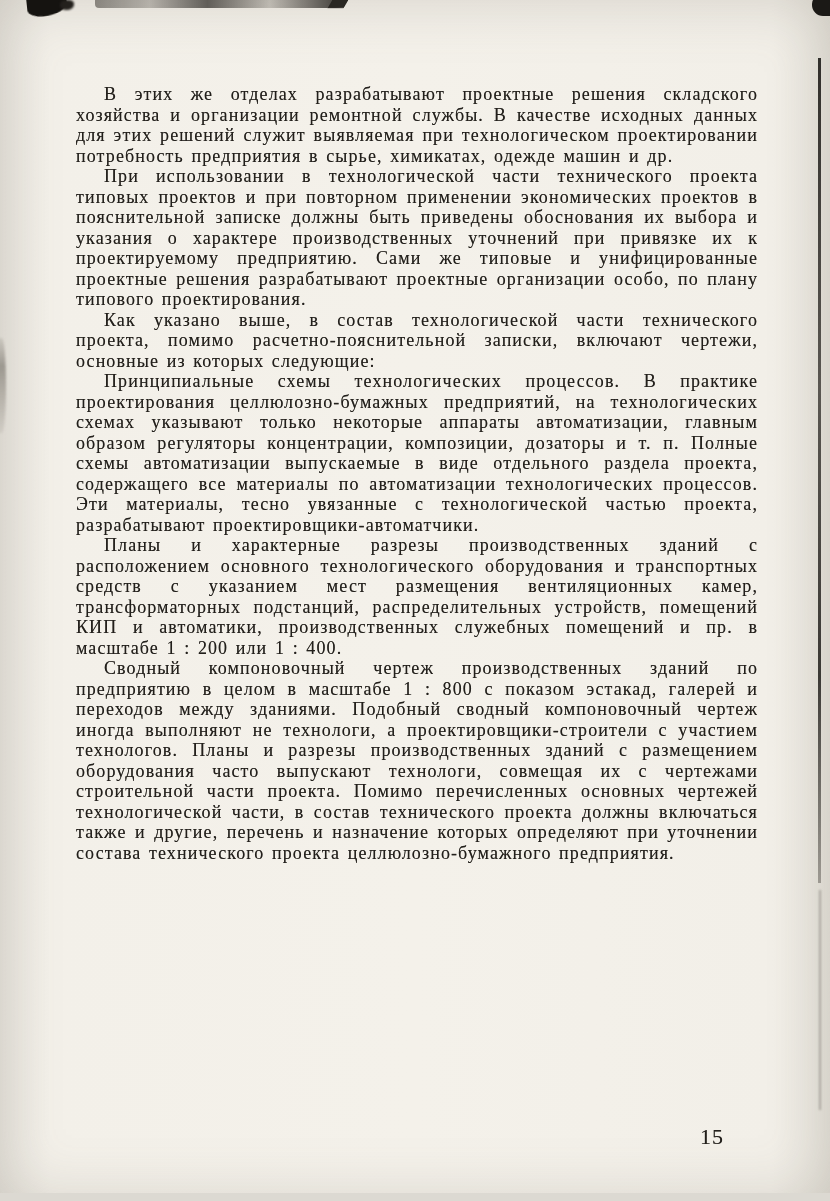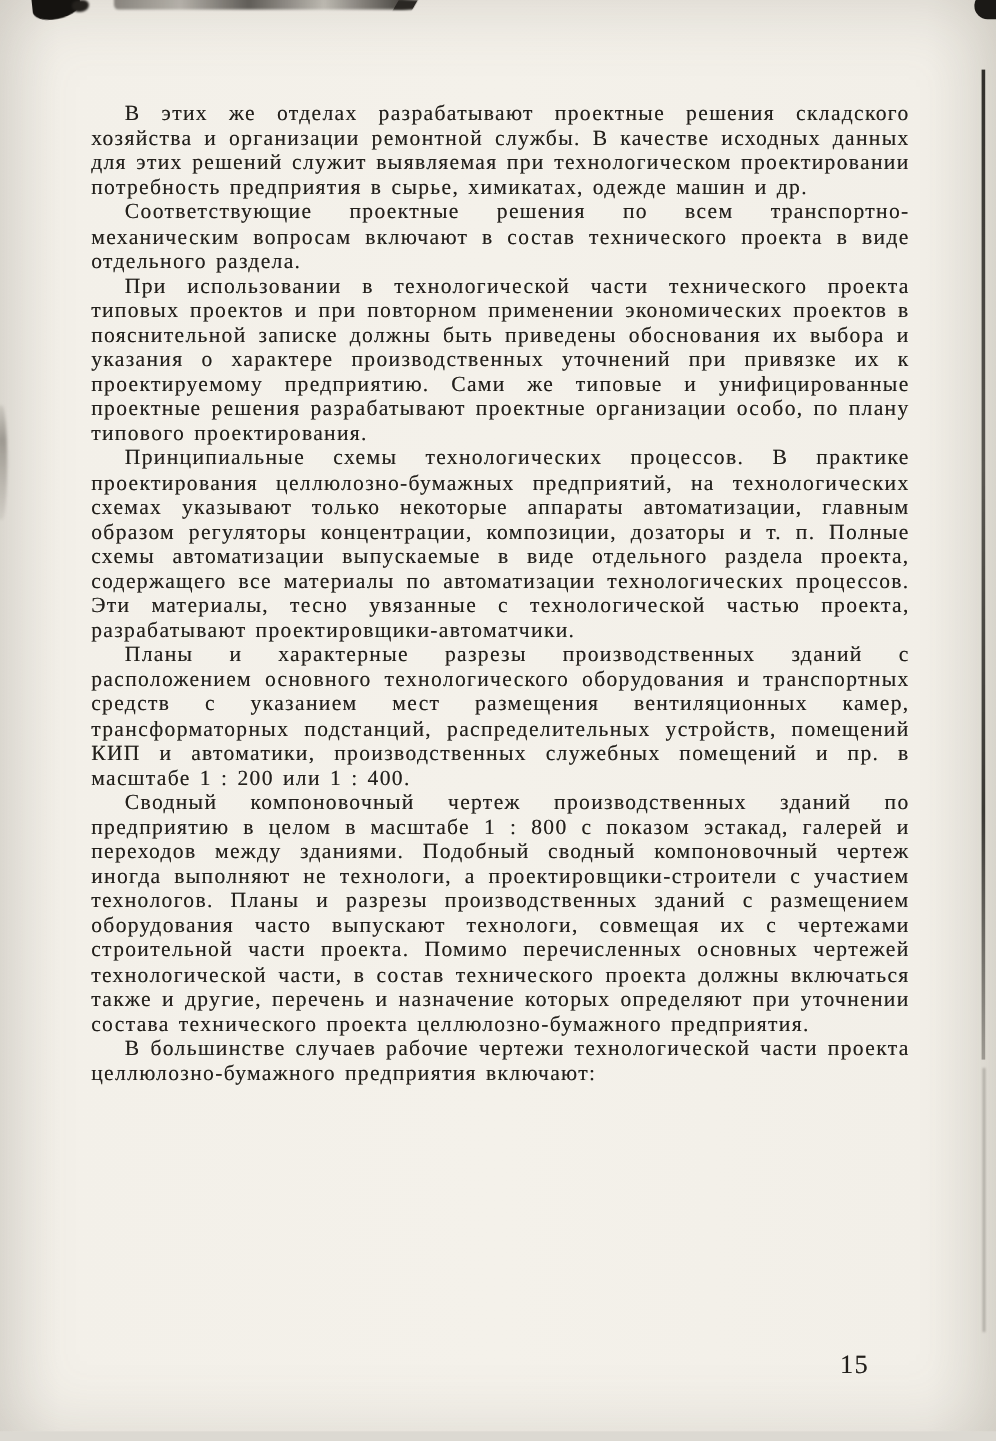--- a/index.html
+++ b/index.html
@@ -120,23 +120,22 @@
   <div class="artifact blob-top-left-b"></div>
   <div class="artifact smudge-top"></div>
   <div class="artifact smudge-top-dash"></div>
   <div class="artifact corner-top-right"></div>
   <div class="artifact edge-line-right"></div>
   <div class="artifact edge-line-right-faint"></div>
   <div class="artifact smudge-left-edge"></div>
 
   <div class="text-block">
     <p class="para">В этих же отделах разрабатывают проектные решения складского хозяйства и организации ремонтной службы. В качестве исходных данных для этих решений служит выявляемая при технологическом проектировании потребность предприятия в сырье, химикатах, одежде машин и др.</p>
-    <p class="para">Соответствующие проектные решения по всем транспортно-механическим вопросам включают в состав технического проекта в виде отдельного раздела.</p>
     <p class="para">При использовании в технологической части технического проекта типовых проектов и при повторном применении экономических проектов в пояснительной записке должны быть приведены обоснования их выбора и указания о характере производственных уточнений при привязке их к проектируемому предприятию. Сами же типовые и унифицированные проектные решения разрабатывают проектные организации особо, по плану типового проектирования.</p>
+    <p class="para">Как указано выше, в состав технологической части технического проекта, помимо расчетно-пояснительной записки, включают чертежи, основные из которых следующие:</p>
     <p class="para">Принципиальные схемы технологических процессов. В практике проектирования целлюлозно-бумажных предприятий, на технологических схемах указывают только некоторые аппараты автоматизации, главным образом регуляторы концентрации, композиции, дозаторы и т. п. Полные схемы автоматизации выпускаемые в виде отдельного раздела проекта, содержащего все материалы по автоматизации технологических процессов. Эти материалы, тесно увязанные с технологической частью проекта, разрабатывают проектировщики-автоматчики.</p>
     <p class="para">Планы и характерные разрезы производственных зданий с расположением основного технологического оборудования и транспортных средств с указанием мест размещения вентиляционных камер, трансформаторных подстанций, распределительных устройств, помещений КИП и автоматики, производственных служебных помещений и пр. в масштабе 1 : 200 или 1 : 400.</p>
     <p class="para">Сводный компоновочный чертеж производственных зданий по предприятию в целом в масштабе 1 : 800 с показом эстакад, галерей и переходов между зданиями. Подобный сводный компоновочный чертеж иногда выполняют не технологи, а проектировщики-строители с участием технологов. Планы и разрезы производственных зданий с размещением оборудования часто выпускают технологи, совмещая их с чертежами строительной части проекта. Помимо перечисленных основных чертежей технологической части, в состав технического проекта должны включаться также и другие, перечень и назначение которых определяют при уточнении состава технического проекта целлюлозно-бумажного предприятия.</p>
-    <p class="para">В большинстве случаев рабочие чертежи технологической части проекта целлюлозно-бумажного предприятия включают:</p>
   </div>
 
   <div class="page-number">15</div>
 
 </div>
 
 </body></html>

